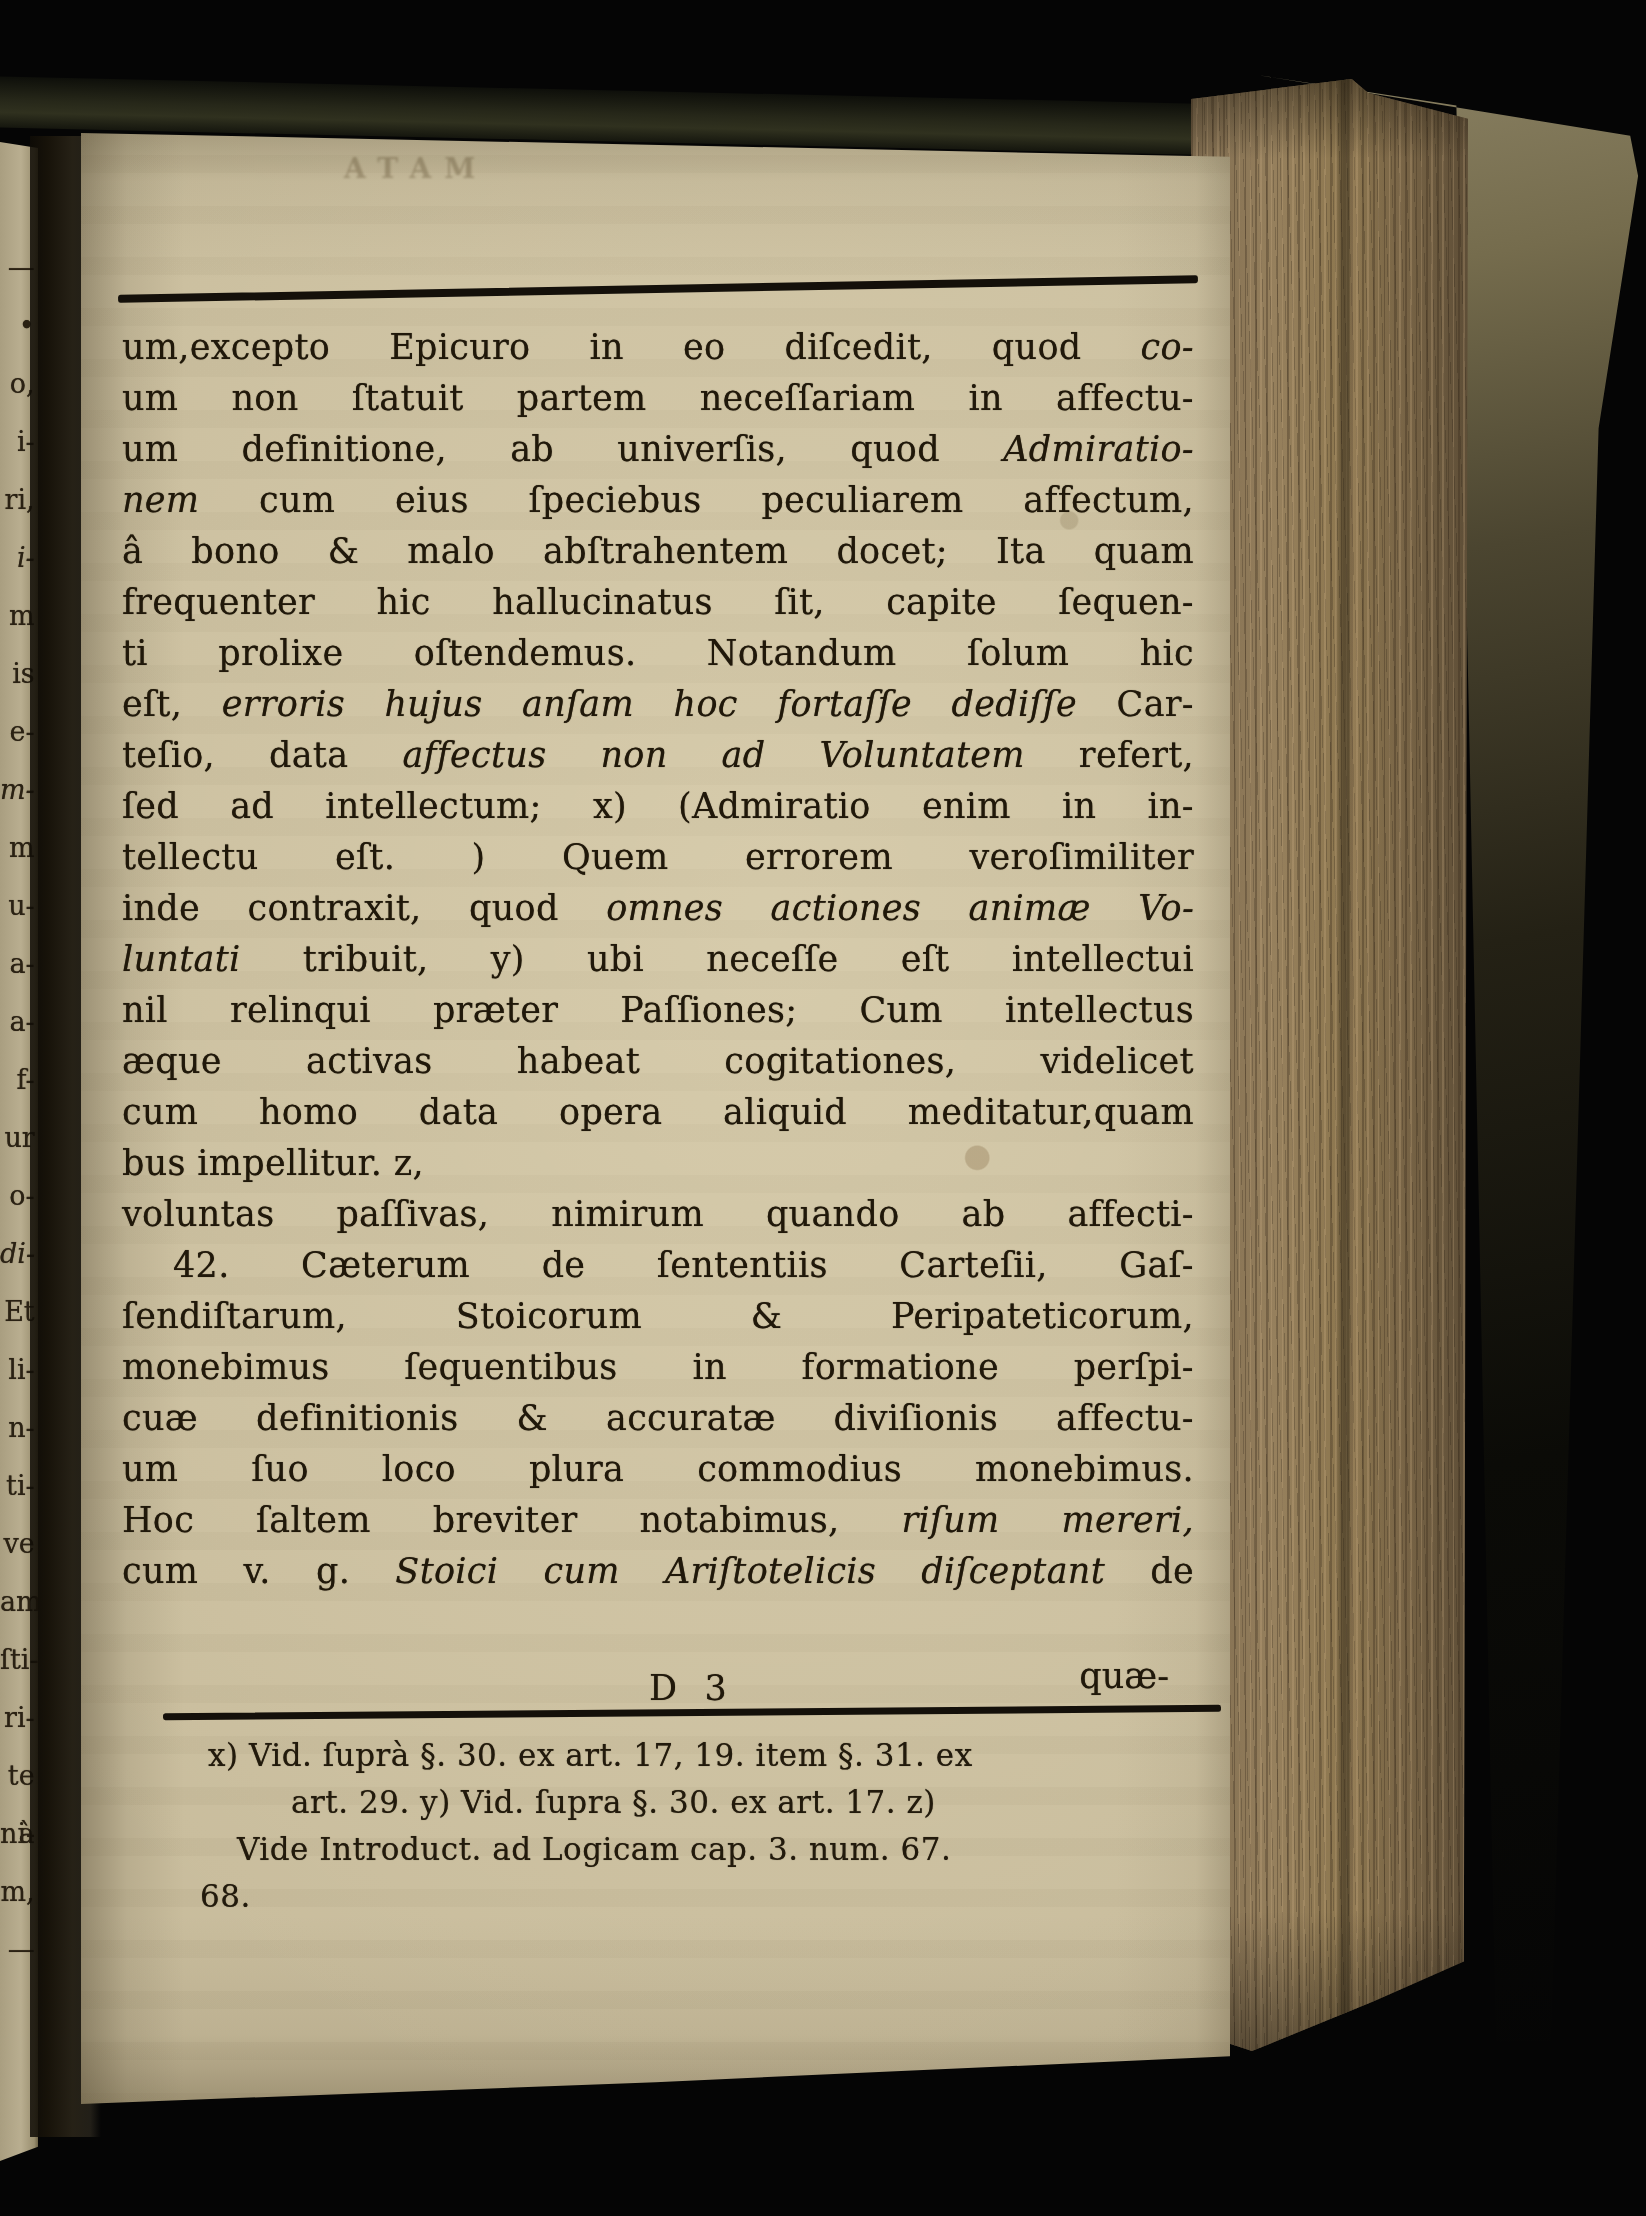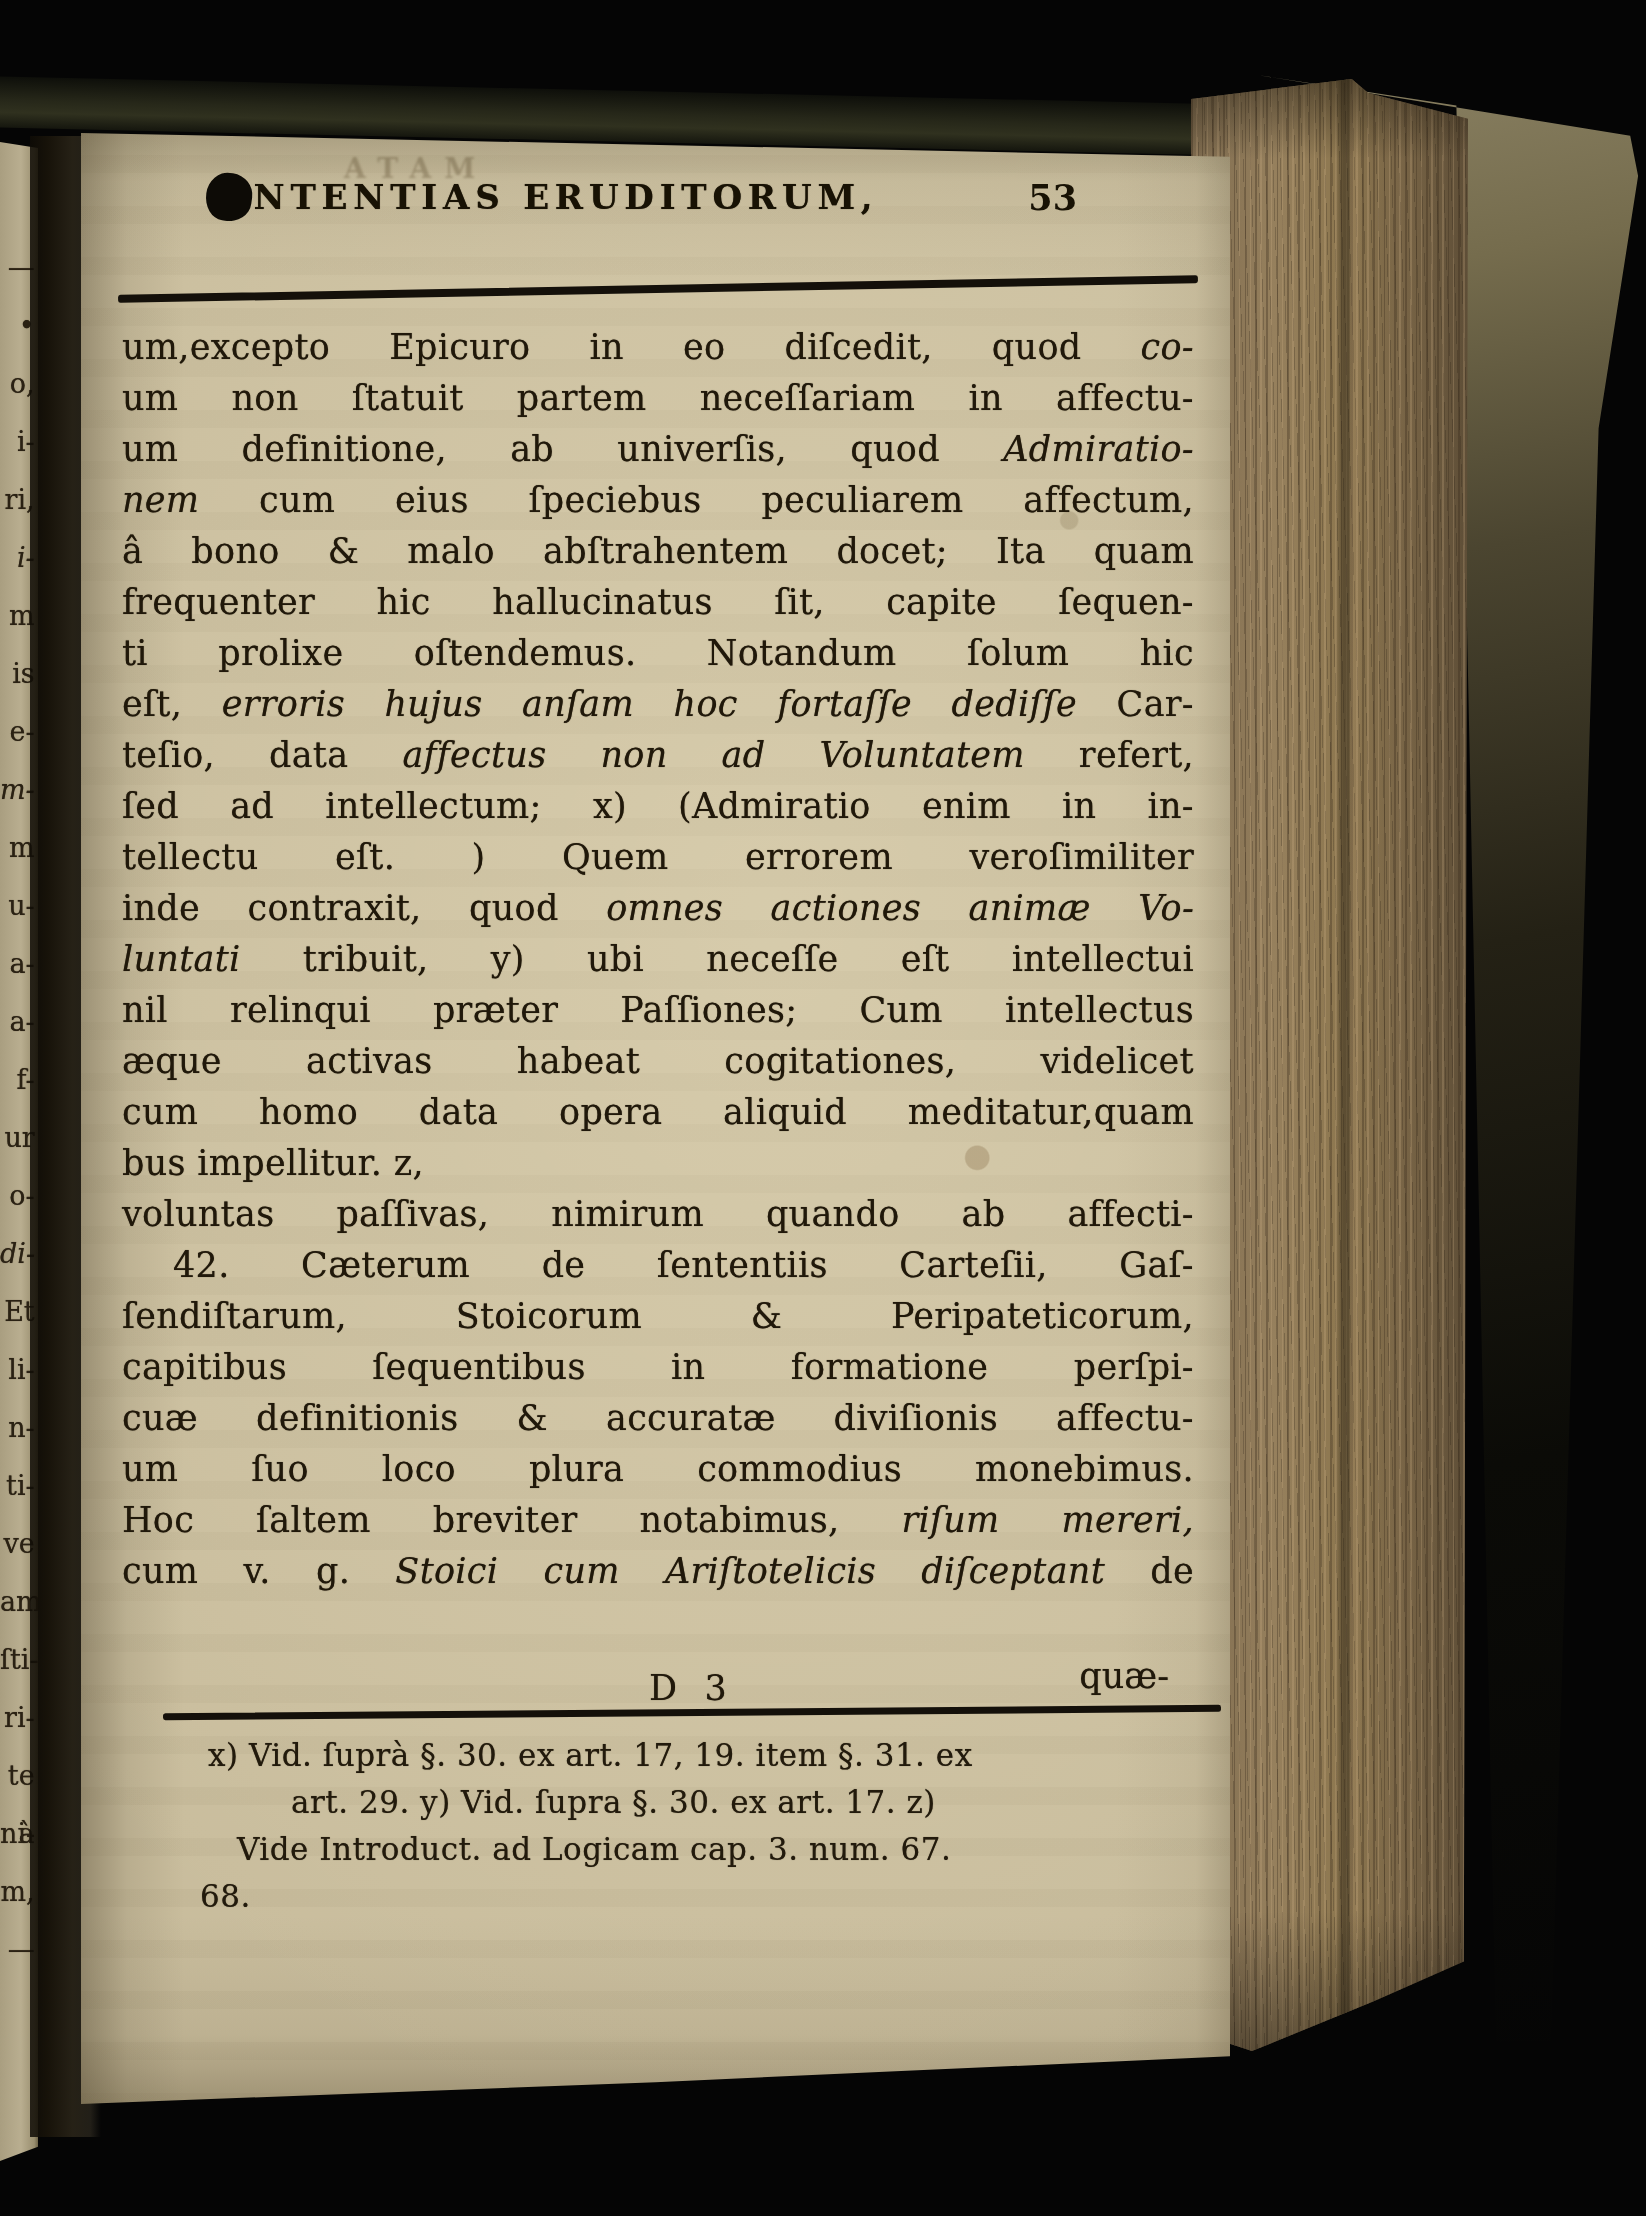--- a/index.html
+++ b/index.html
@@ -124,25 +124,20 @@
         <div class="frag">ni-</div>
         <div class="frag">m,</div>
         <div class="frag">—</div>
       </div>
   </div>
   <div class="gutter"></div>
 
   <div class="page">
     <div class="ghost">ATAM</div>
 
-    <div class="header-row">
-      <span class="blot"></span>
-      <span class="header-title">NTENTIAS ERUDITORUM,</span>
-      <span class="page-number">53</span>
-    </div>
 
     <div class="rule rule-top"></div>
 
     <div id="body-text" class="body-text">
         <div class="bline"><span>um,excepto Epicuro in eo diſcedit, quod </span><span class="it">co-</span></div>
         <div class="bline"><span>um non ſtatuit partem neceſſariam in affectu-</span></div>
         <div class="bline"><span>um definitione, ab univerſis, quod </span><span class="it">Admiratio-</span></div>
         <div class="bline"><span class="it">nem</span><span> cum eius ſpeciebus peculiarem affectum,</span></div>
         <div class="bline"><span>â bono &amp; malo abſtrahentem docet; Ita quam</span></div>
         <div class="bline"><span>frequenter hic hallucinatus ſit, capite ſequen-</span></div>
@@ -153,21 +148,21 @@
         <div class="bline"><span>tellectu eſt. )  Quem errorem veroſimiliter</span></div>
         <div class="bline"><span>inde contraxit, quod </span><span class="it">omnes actiones animæ Vo-</span></div>
         <div class="bline"><span class="it">luntati</span><span> tribuit, y) ubi neceſſe eſt intellectui</span></div>
         <div class="bline"><span>nil relinqui præter Paſſiones; Cum intellectus</span></div>
         <div class="bline"><span>æque activas habeat cogitationes, videlicet</span></div>
         <div class="bline"><span>cum homo data opera aliquid meditatur,quam</span></div>
         <div class="bline nojust"><span>bus impellitur.    z,</span></div>
         <div class="bline"><span>voluntas paſſivas, nimirum quando ab affecti-</span></div>
         <div class="bline indent"><span>42. Cæterum de ſententiis Carteſii, Gaſ-</span></div>
         <div class="bline"><span>ſendiſtarum, Stoicorum &amp; Peripateticorum,</span></div>
-        <div class="bline"><span>capitibus ſequentibus in formatione perſpi-</span></div>
+        <div class="bline"><span>monebimus ſequentibus in formatione perſpi-</span></div>
         <div class="bline"><span>cuæ definitionis &amp; accuratæ diviſionis affectu-</span></div>
         <div class="bline"><span>um ſuo loco plura commodius monebimus.</span></div>
         <div class="bline"><span>Hoc ſaltem breviter notabimus, </span><span class="it">riſum mereri,</span></div>
         <div class="bline"><span>cum v. g. </span><span class="it">Stoici cum Ariſtotelicis diſceptant</span><span> de</span></div>
       </div>
 
     <div class="sig-row">
       <span class="sig">D 3</span>
       <span class="catch">quæ-</span>
     </div>

